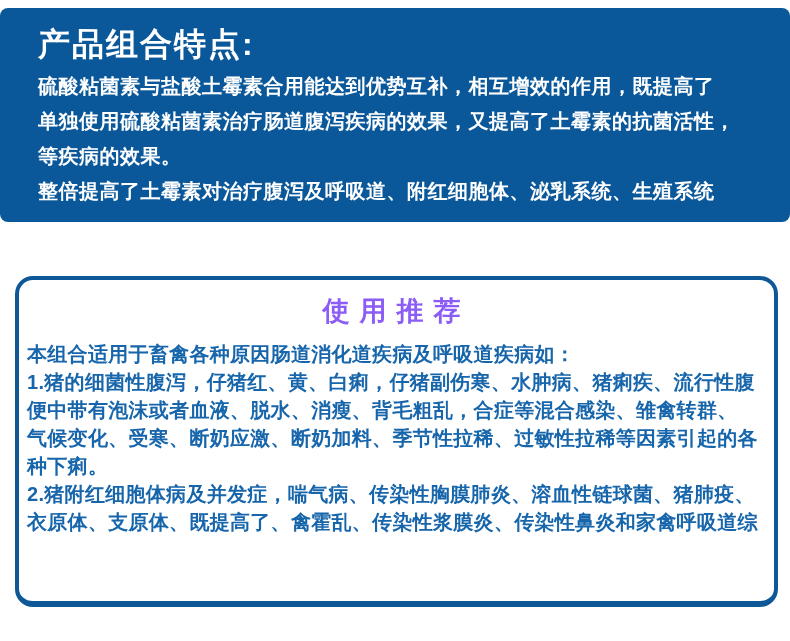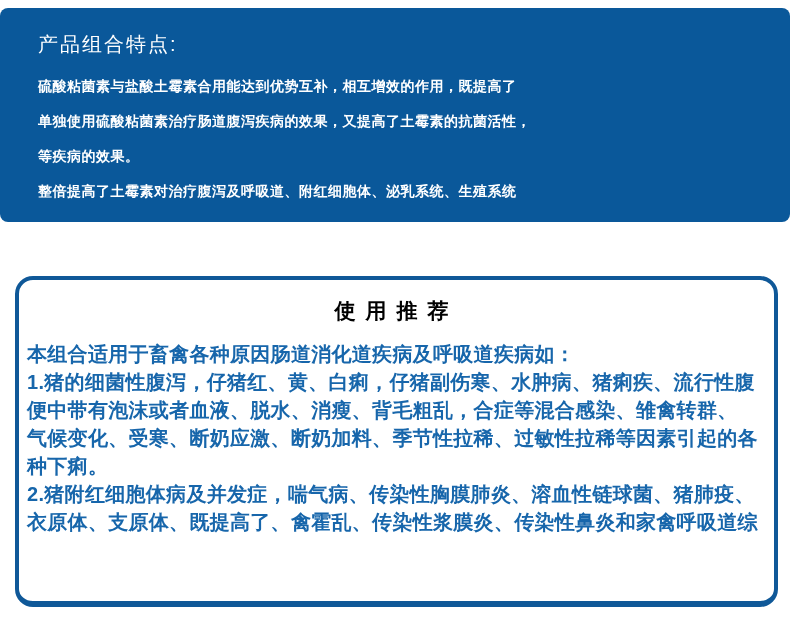--- a/index.html
+++ b/index.html
@@ -22,29 +22,29 @@
     top: 8px;
     width: 790px;
     height: 214px;
     background: #0a589a;
     border-radius: 8px;
     box-sizing: border-box;
     padding: 21px 36px 0 38px;
     color: #ffffff;
   }
   .panel-features .panel-title {
-    font-size: 20px;
-    font-weight: normal;
+    font-size: 32px;
+    font-weight: bold;
     letter-spacing: 2px;
     line-height: 30px;
     margin: 0 0 10px 0;
     white-space: nowrap;
   }
   .panel-features .panel-line {
-    font-size: 14px;
+    font-size: 20px;
     font-weight: bold;
     line-height: 35px;
     letter-spacing: 0.5px;
     white-space: nowrap;
   }
 
   
   .box-recommend {
     position: absolute;
     left: 15px;
@@ -53,24 +53,24 @@
     height: 331px;
     box-sizing: border-box;
     background: #ffffff;
     border: 4px solid #0f5898;
     border-bottom-width: 6px;
     border-radius: 18px;
     padding: 10px 8px 0 8px;
   }
   .box-recommend .box-title {
     text-align: center;
-    font-size: 21px;
+    font-size: 27px;
     font-weight: bold;
     letter-spacing: 10px;
-    color: #000000;
+    color: #8b5cf6;
     line-height: 38px;
     margin: 2px 0 10px 0;
     white-space: nowrap;
   }
   .box-recommend .rec-line {
     font-size: 20px;
     font-weight: bold;
     line-height: 28px;
     letter-spacing: 0.3px;
     color: #1766ab;

